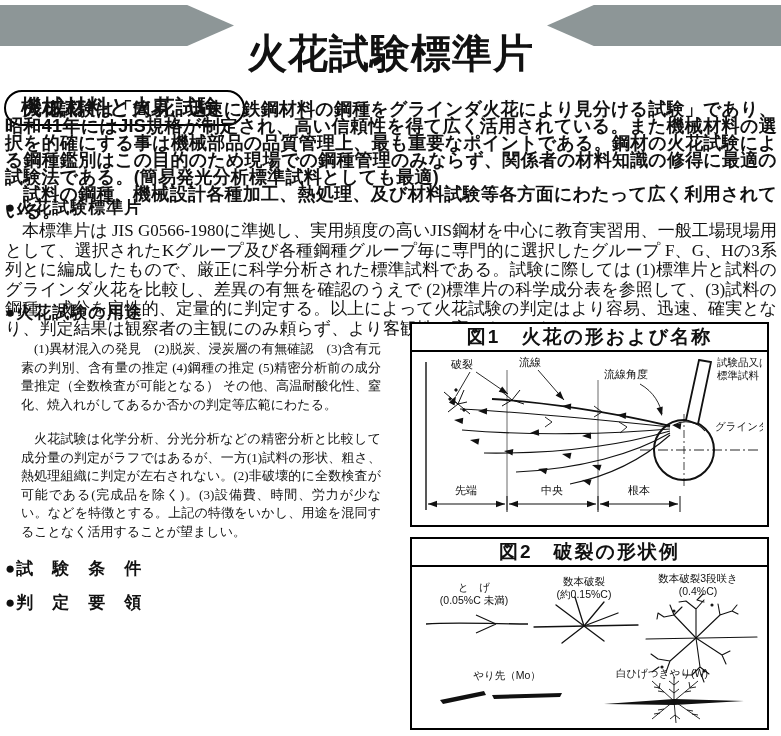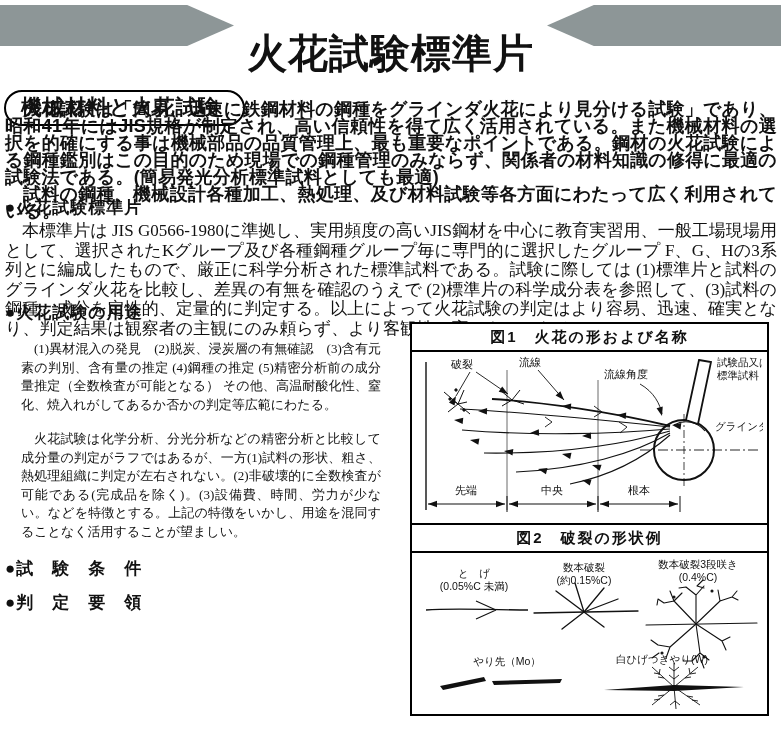--- a/index.html
+++ b/index.html
@@ -42,23 +42,23 @@
   .left-col{position:absolute;left:5px;top:291px;width:392px;}
   .left-col section{margin-bottom:11px;}
   .left-col .sec-body{
     margin:16px;font-size:13px;line-height:18.5px;text-align:justify;
   }
   .left-col .sec-body.indent{text-indent:1em;}
 
   
   .figure-box{position:absolute;left:410px;width:355px;border:2px solid #000;background:#fff;}
   .figure1{top:322px;height:201px;}
-  .figure2{top:523px;height:189px;}
+  .figure2{top:537px;height:189px;}
   .figure-title{
-    text-align:center;font-size:15px;font-weight:bold;letter-spacing:2px;
+    text-align:center;font-size:19px;font-weight:bold;letter-spacing:2px;
     line-height:26px;height:26px;border-bottom:2px solid #000;margin:0;
   }
   .figure-box svg{display:block;}
   svg text{font-family:"Liberation Sans","DejaVu Sans",sans-serif;fill:#111;}
 </style>
 </head>
 <body>
 
 <div class="banner banner-left"></div>
 <div class="banner banner-right"></div>

